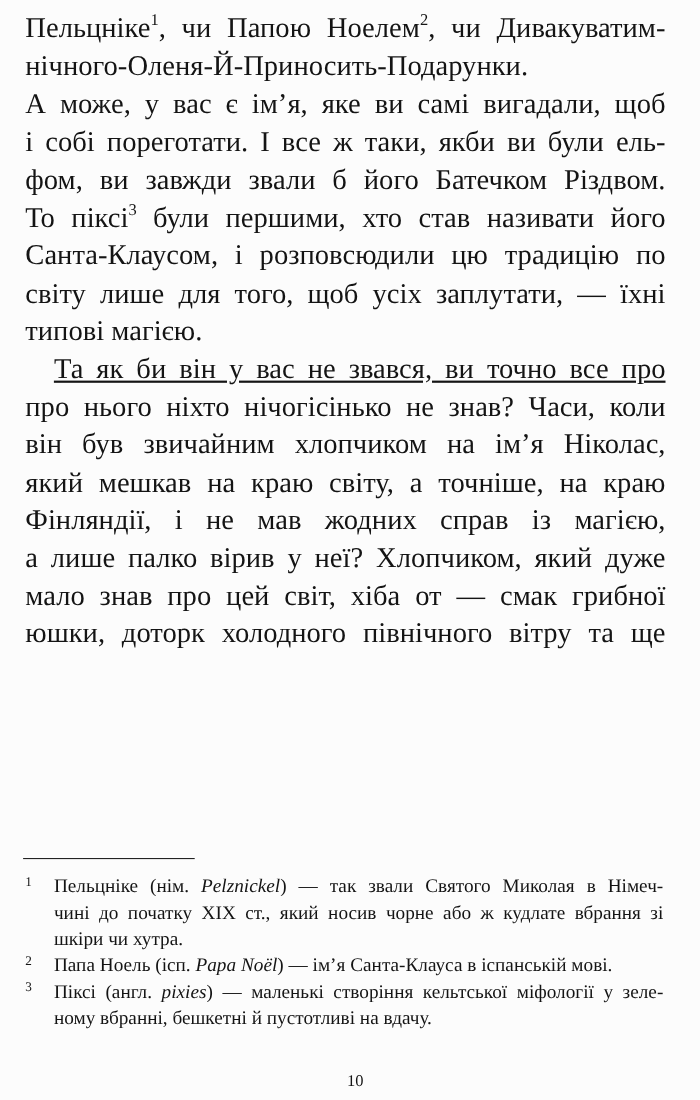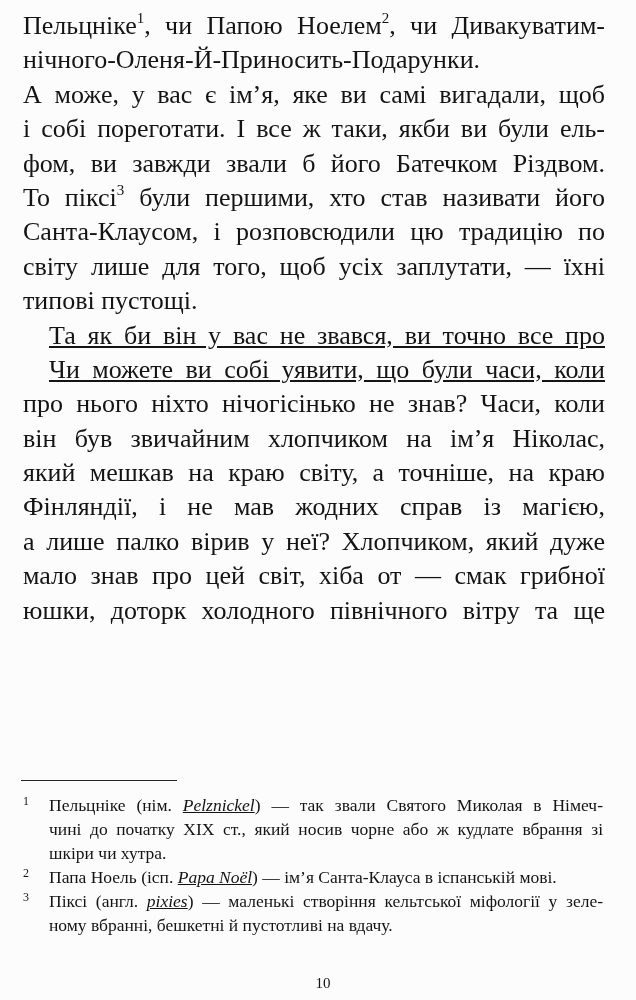--- a/index.html
+++ b/index.html
@@ -88,42 +88,41 @@
   }
   .page-number {
     position: absolute;
     left: 0;
     width: 636px;
     top: 972px;
     text-align: center;
     font-size: 15px;
     line-height: 22px;
   }
-  i { font-style: italic; text-decoration: underline; }
+  i { font-style: italic; }
 </style>
 </head>
 <body>
 
 <div class="page">
 
   <div class="body-text">
 
     <span class="line"><span>Пельцніке</span><sup class="fnref">1</sup><span>, чи Папою Ноелем</span><sup class="fnref">2</sup><span>, чи Дивакуватим-</span></span>
     <span class="line">нічного-Оленя-Й-Приносить-Подарунки.</span>
     <span class="line">А може, у вас є ім’я, яке ви самі вигадали, щоб</span>
     <span class="line">і собі пореготати. І все ж таки, якби ви були ель-</span>
     <span class="line">фом, ви завжди звали б його Батечком Різдвом.</span>
     <span class="line"><span>То піксі</span><sup class="fnref">3</sup><span> були першими, хто став називати його</span></span>
     <span class="line">Санта-Клаусом, і розповсюдили цю традицію по</span>
     <span class="line">світу лише для того, щоб усіх заплутати, — їхні</span>
-    <span class="line last">типові пустощі.</span>
+    <span class="line last">типові магією.</span>
 
     <span class="line indent">Та як би він у вас не звався, ви точно все про</span>
 
-    <span class="line indent">Чи можете ви собі уявити, що були часи, коли</span>
     <span class="line">про нього ніхто нічогісінько не знав? Часи, коли</span>
     <span class="line">він був звичайним хлопчиком на ім’я Ніколас,</span>
     <span class="line">який мешкав на краю світу, а точніше, на краю</span>
     <span class="line">Фінляндії, і не мав жодних справ із магією,</span>
     <span class="line">а лише палко вірив у неї? Хлопчиком, який дуже</span>
     <span class="line">мало знав про цей світ, хіба от — смак грибної</span>
     <span class="line">юшки, доторк холодного північного вітру та ще</span>
   </div>
 
   <div class="rule"></div>

